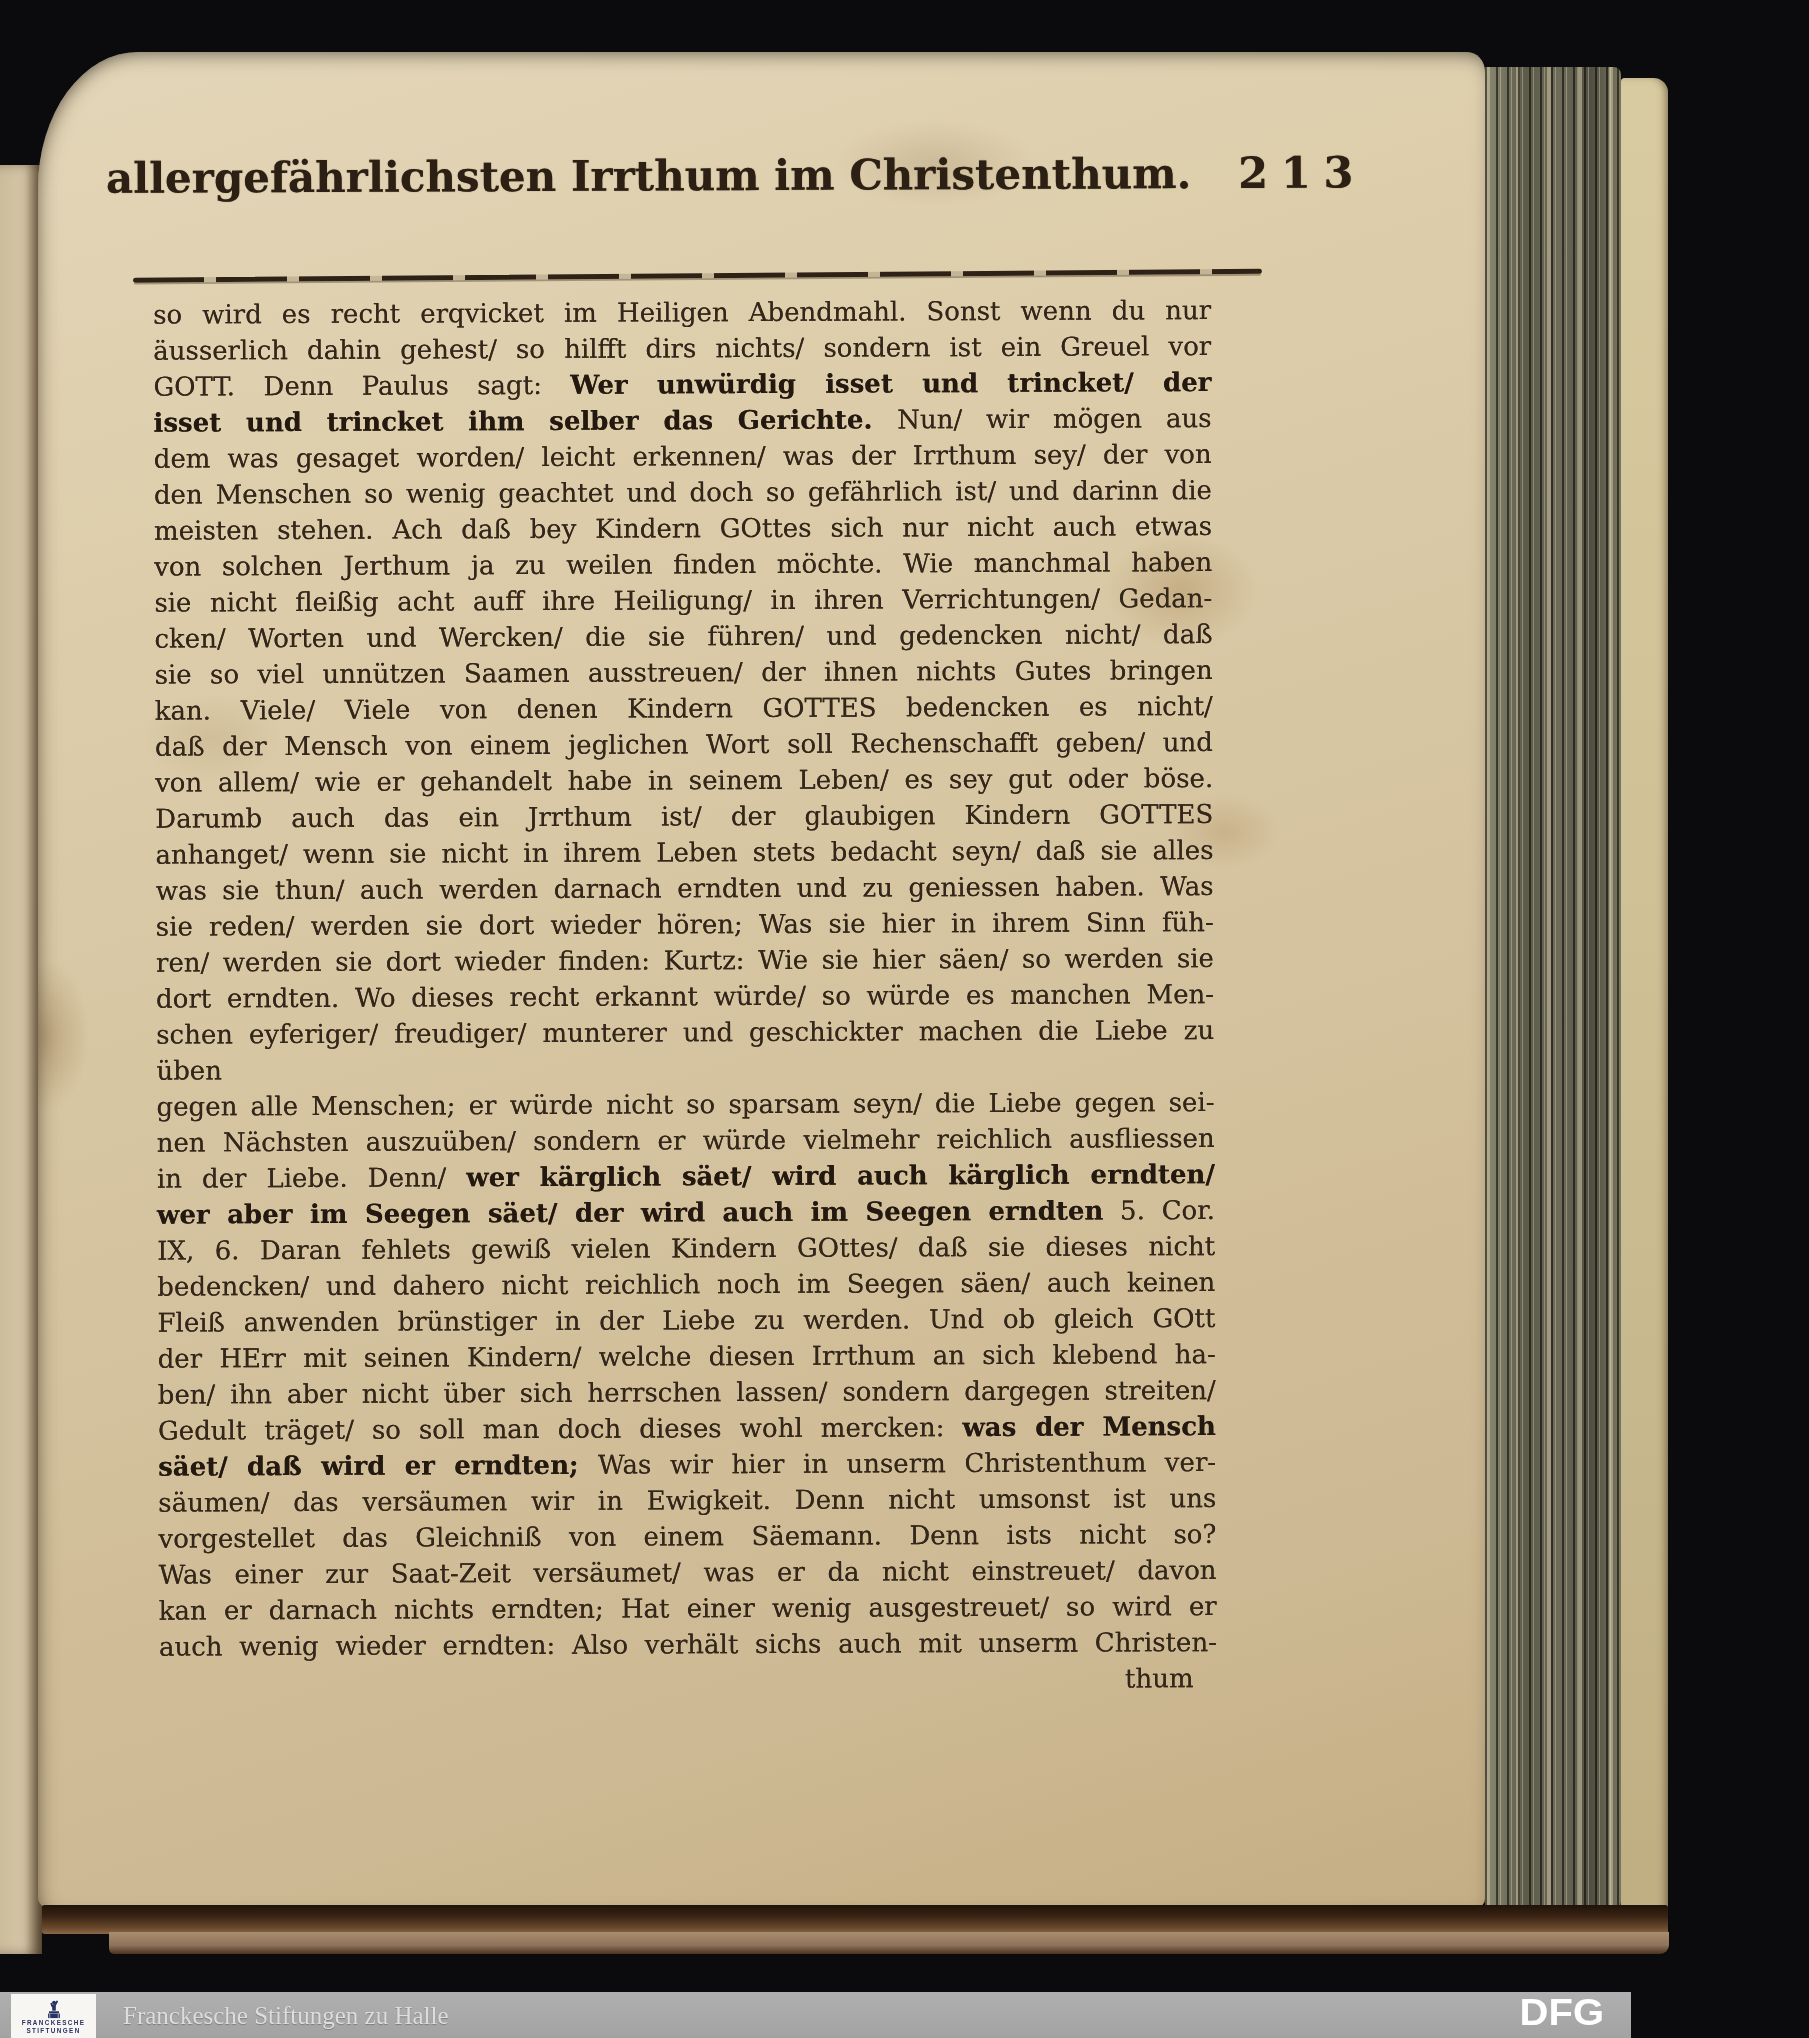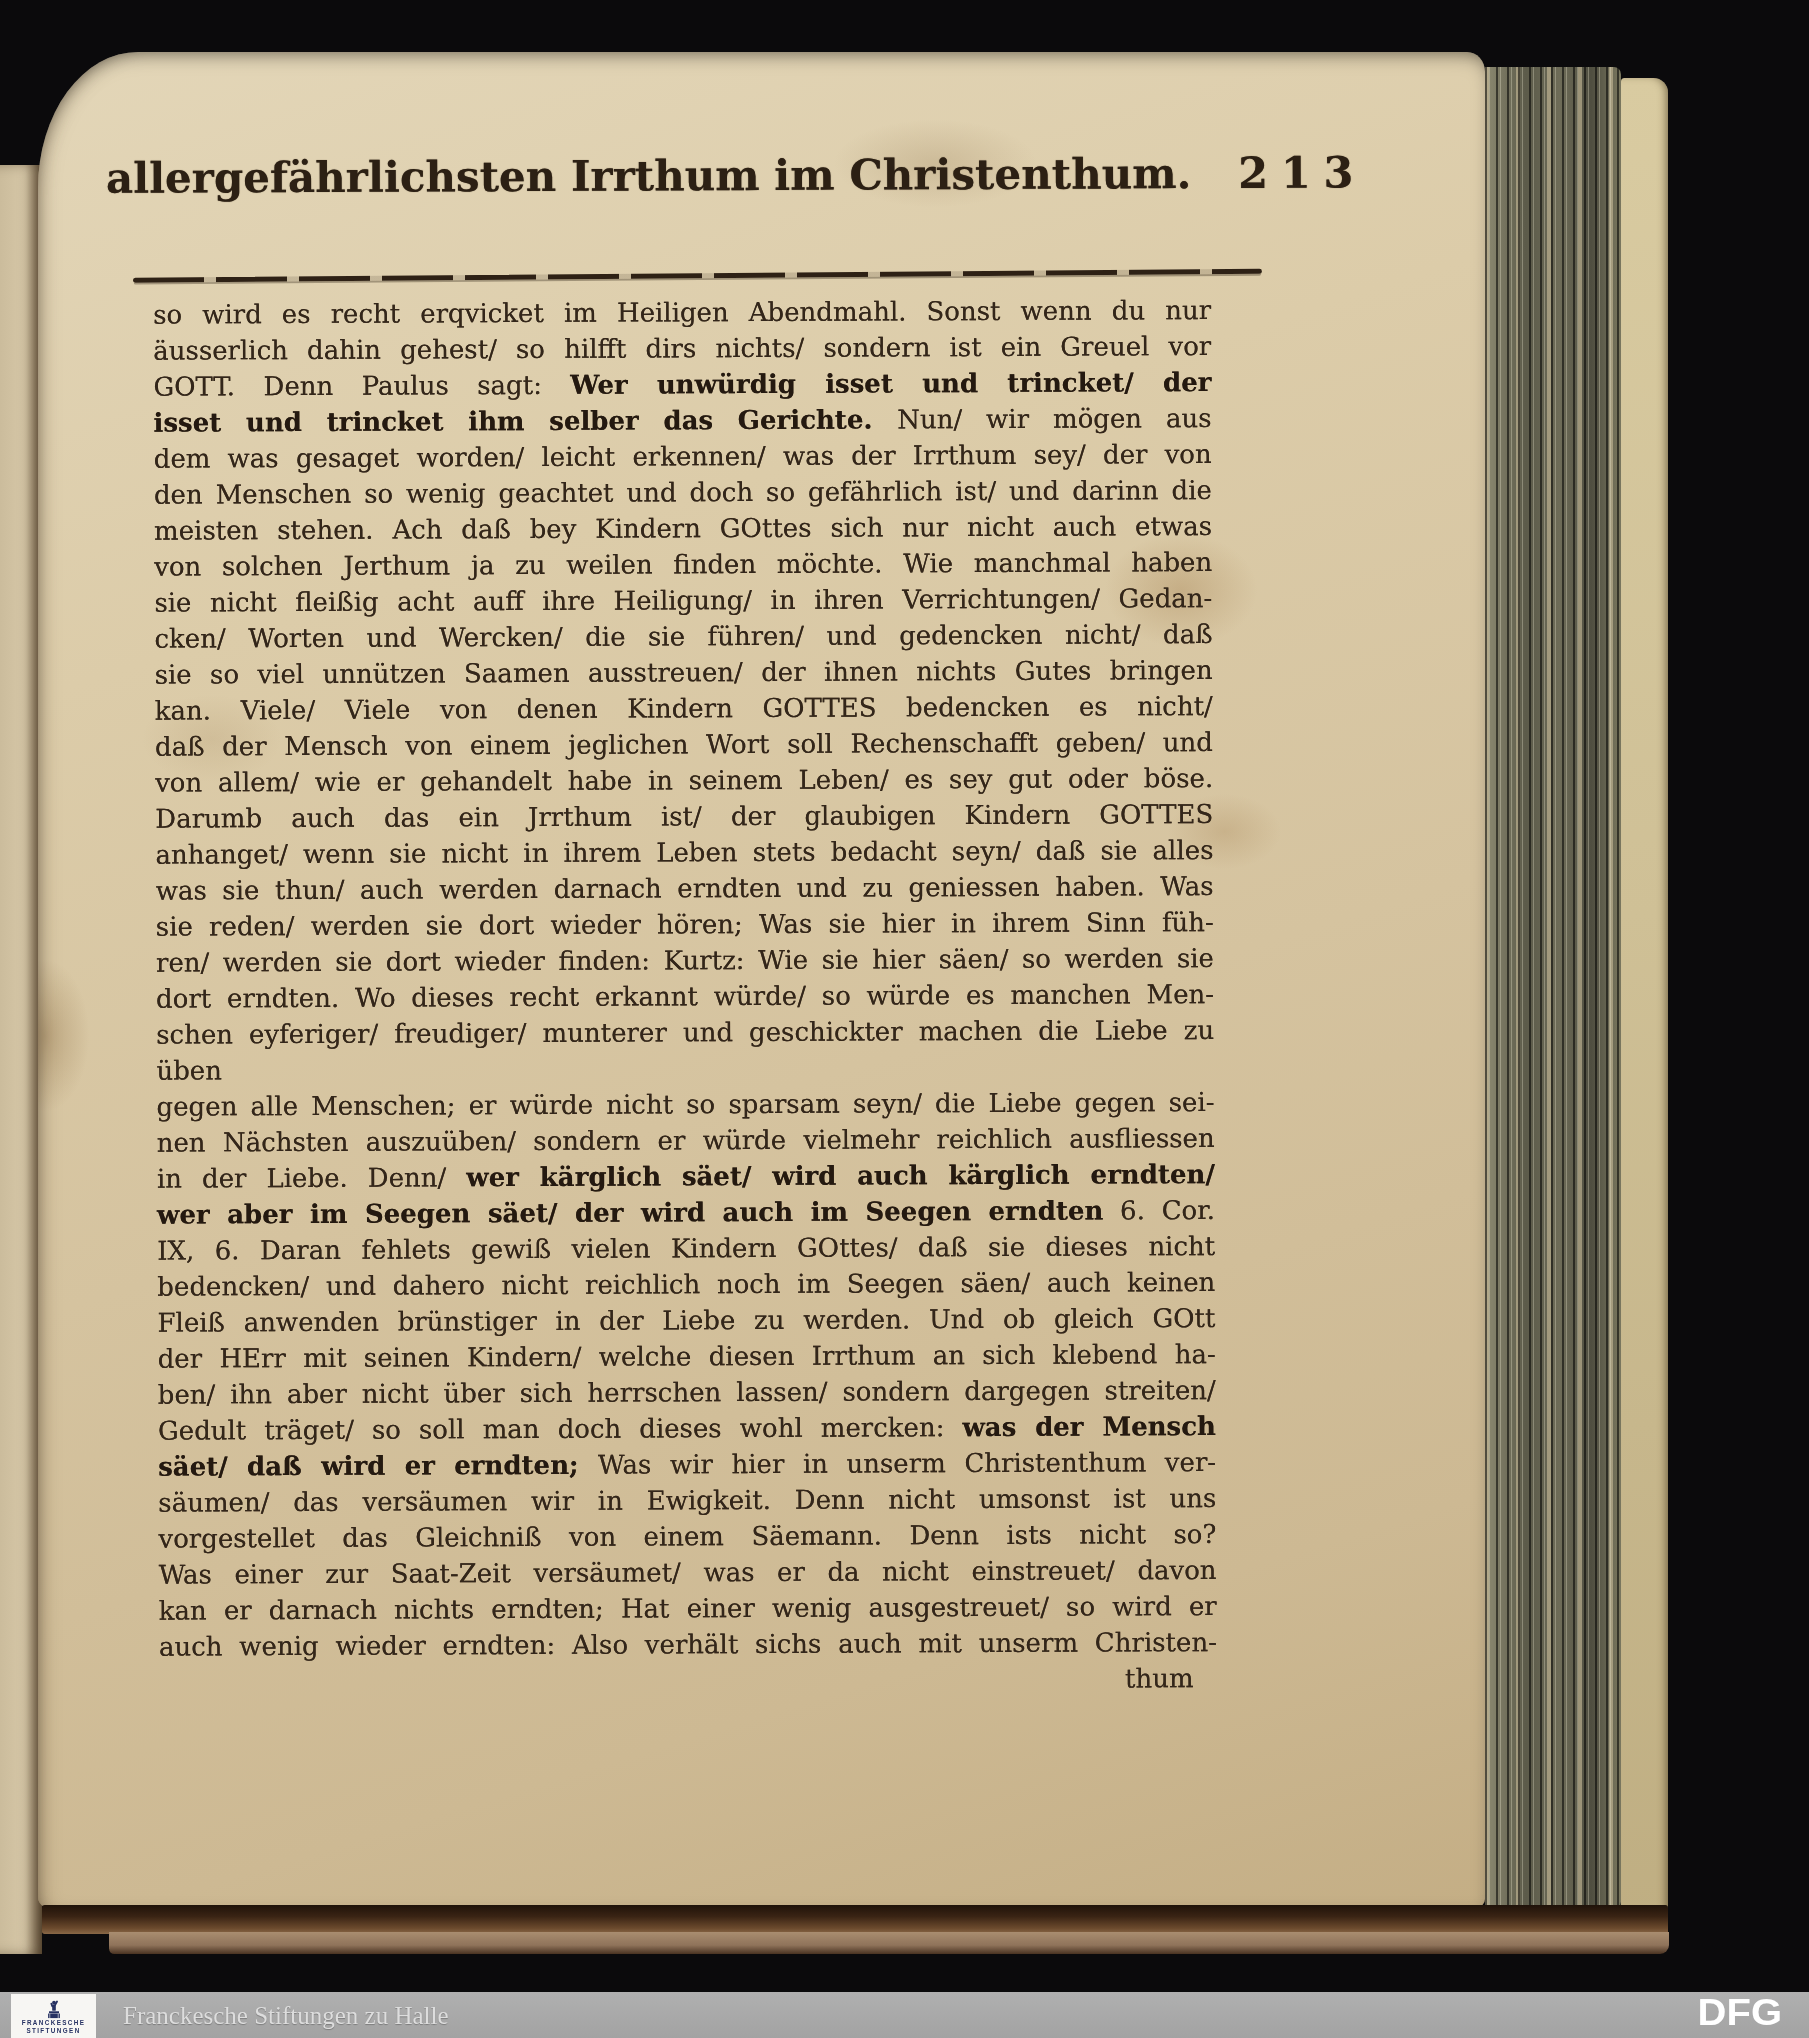--- a/index.html
+++ b/index.html
@@ -76,21 +76,21 @@
     position:absolute;left:118px;top:242px;width:1058px;
     font-size:26px;line-height:36px;
     text-shadow:0 0 0.6px rgba(45,30,15,.8);
   }
   .tl{text-align:justify;text-align-last:justify;white-space:nowrap;}
   .tl span{white-space:normal;}
   .tl .b{font-weight:bold;color:#241910;}
   .catchword{text-align:right;line-height:36px;padding-right:23.5px;}
   
   .footer-bar{
-    position:absolute;left:0;bottom:0;width:1809px;height:47px;
+    position:absolute;left:0;bottom:0;width:1631px;height:47px;
     background:linear-gradient(180deg,#b0b0b0,#a2a2a2);
   }
   .inst-logo-box{
     position:absolute;left:11px;bottom:0;width:85px;height:45px;
     background:#f7f6f3;display:flex;flex-direction:column;align-items:center;justify-content:center;
   }
   .inst-logo-box svg{display:block;}
   .inst-logo-text{
     font-family:"Liberation Sans", sans-serif;font-size:6.3px;line-height:7.2px;
     color:#273263;letter-spacing:1.4px;text-align:center;font-weight:bold;
@@ -143,21 +143,21 @@
         <div class="tl"><span>Darumb auch das ein Jrrthum ist/ der glaubigen Kindern GOTTES</span></div>
         <div class="tl"><span>anhanget/ wenn sie nicht in ihrem Leben stets bedacht seyn/ daß sie alles</span></div>
         <div class="tl"><span>was sie thun/ auch werden darnach erndten und zu geniessen haben. Was</span></div>
         <div class="tl"><span>sie reden/ werden sie dort wieder hören; Was sie hier in ihrem Sinn füh-</span></div>
         <div class="tl"><span>ren/ werden sie dort wieder finden: Kurtz: Wie sie hier säen/ so werden sie</span></div>
         <div class="tl"><span>dort erndten. Wo dieses recht erkannt würde/ so würde es manchen Men-</span></div>
         <div class="tl"><span>schen eyferiger/ freudiger/ munterer und geschickter machen die Liebe zu üben</span></div>
         <div class="tl"><span>gegen alle Menschen; er würde nicht so sparsam seyn/ die Liebe gegen sei-</span></div>
         <div class="tl"><span>nen Nächsten auszuüben/ sondern er würde vielmehr reichlich ausfliessen</span></div>
         <div class="tl"><span>in der Liebe. Denn/ </span><span class="b">wer kärglich säet/ wird auch kärglich erndten/</span></div>
-        <div class="tl"><span class="b">wer aber im Seegen säet/ der wird auch im Seegen erndten</span><span> 6. Cor.</span></div>
+        <div class="tl"><span class="b">wer aber im Seegen säet/ der wird auch im Seegen erndten</span><span> 5. Cor.</span></div>
         <div class="tl"><span>IX, 6. Daran fehlets gewiß vielen Kindern GOttes/ daß sie dieses nicht</span></div>
         <div class="tl"><span>bedencken/ und dahero nicht reichlich noch im Seegen säen/ auch keinen</span></div>
         <div class="tl"><span>Fleiß anwenden brünstiger in der Liebe zu werden. Und ob gleich GOtt</span></div>
         <div class="tl"><span>der HErr mit seinen Kindern/ welche diesen Irrthum an sich klebend ha-</span></div>
         <div class="tl"><span>ben/ ihn aber nicht über sich herrschen lassen/ sondern dargegen streiten/</span></div>
         <div class="tl"><span>Gedult träget/ so soll man doch dieses wohl mercken: </span><span class="b">was der Mensch</span></div>
         <div class="tl"><span class="b">säet/ daß wird er erndten; </span><span>Was wir hier in unserm Christenthum ver-</span></div>
         <div class="tl"><span>säumen/ das versäumen wir in Ewigkeit. Denn nicht umsonst ist uns</span></div>
         <div class="tl"><span>vorgestellet das Gleichniß von einem Säemann. Denn ists nicht so?</span></div>
         <div class="tl"><span>Was einer zur Saat-Zeit versäumet/ was er da nicht einstreuet/ davon</span></div>

